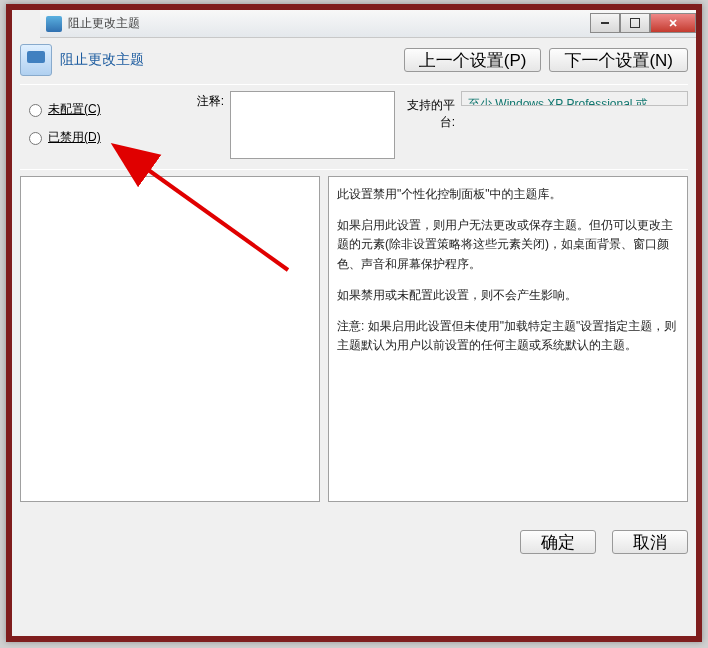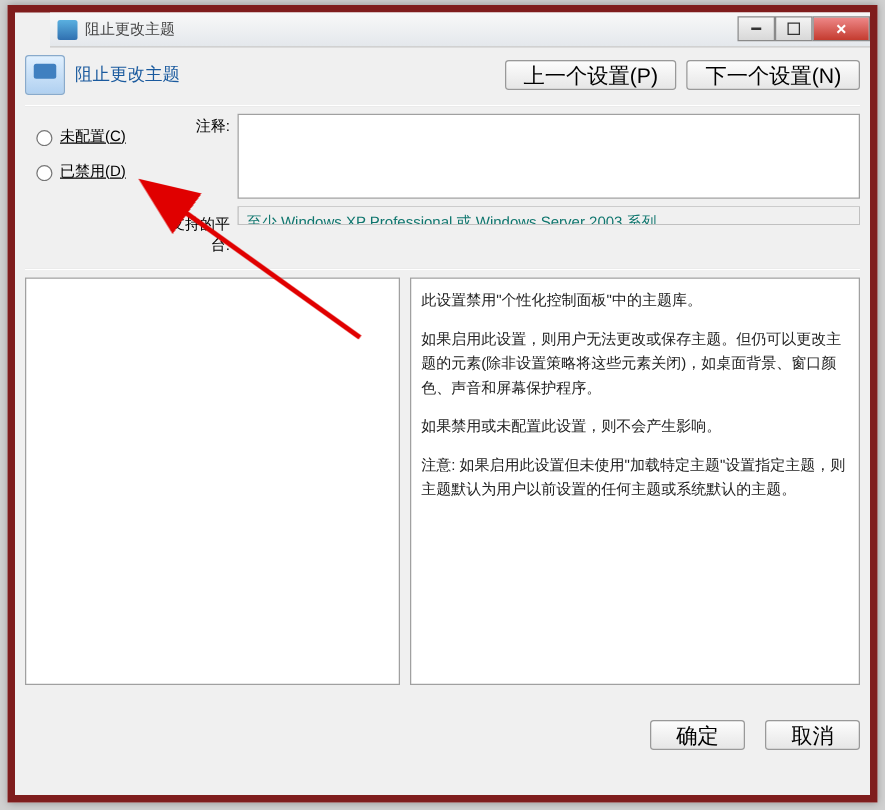--- a/index.html
+++ b/index.html
@@ -126,22 +126,23 @@
     padding-left: 4px;
   }
   .radio-item input { margin-right: 6px; }
   .radio-highlight {
     border: 2px solid #e00000;
     border-radius: 2px;
   }
   .right-col {
     flex: 1;
     display: flex;
-    flex-direction: column;
+    flex-direction: row;
     gap: 6px;
+    margin-left: 40px;
   }
   .label-inline {
     display: flex;
     align-items: flex-start;
   }
   .field-label {
     width: 60px;
     text-align: right;
     padding-right: 6px;
     padding-top: 2px;

